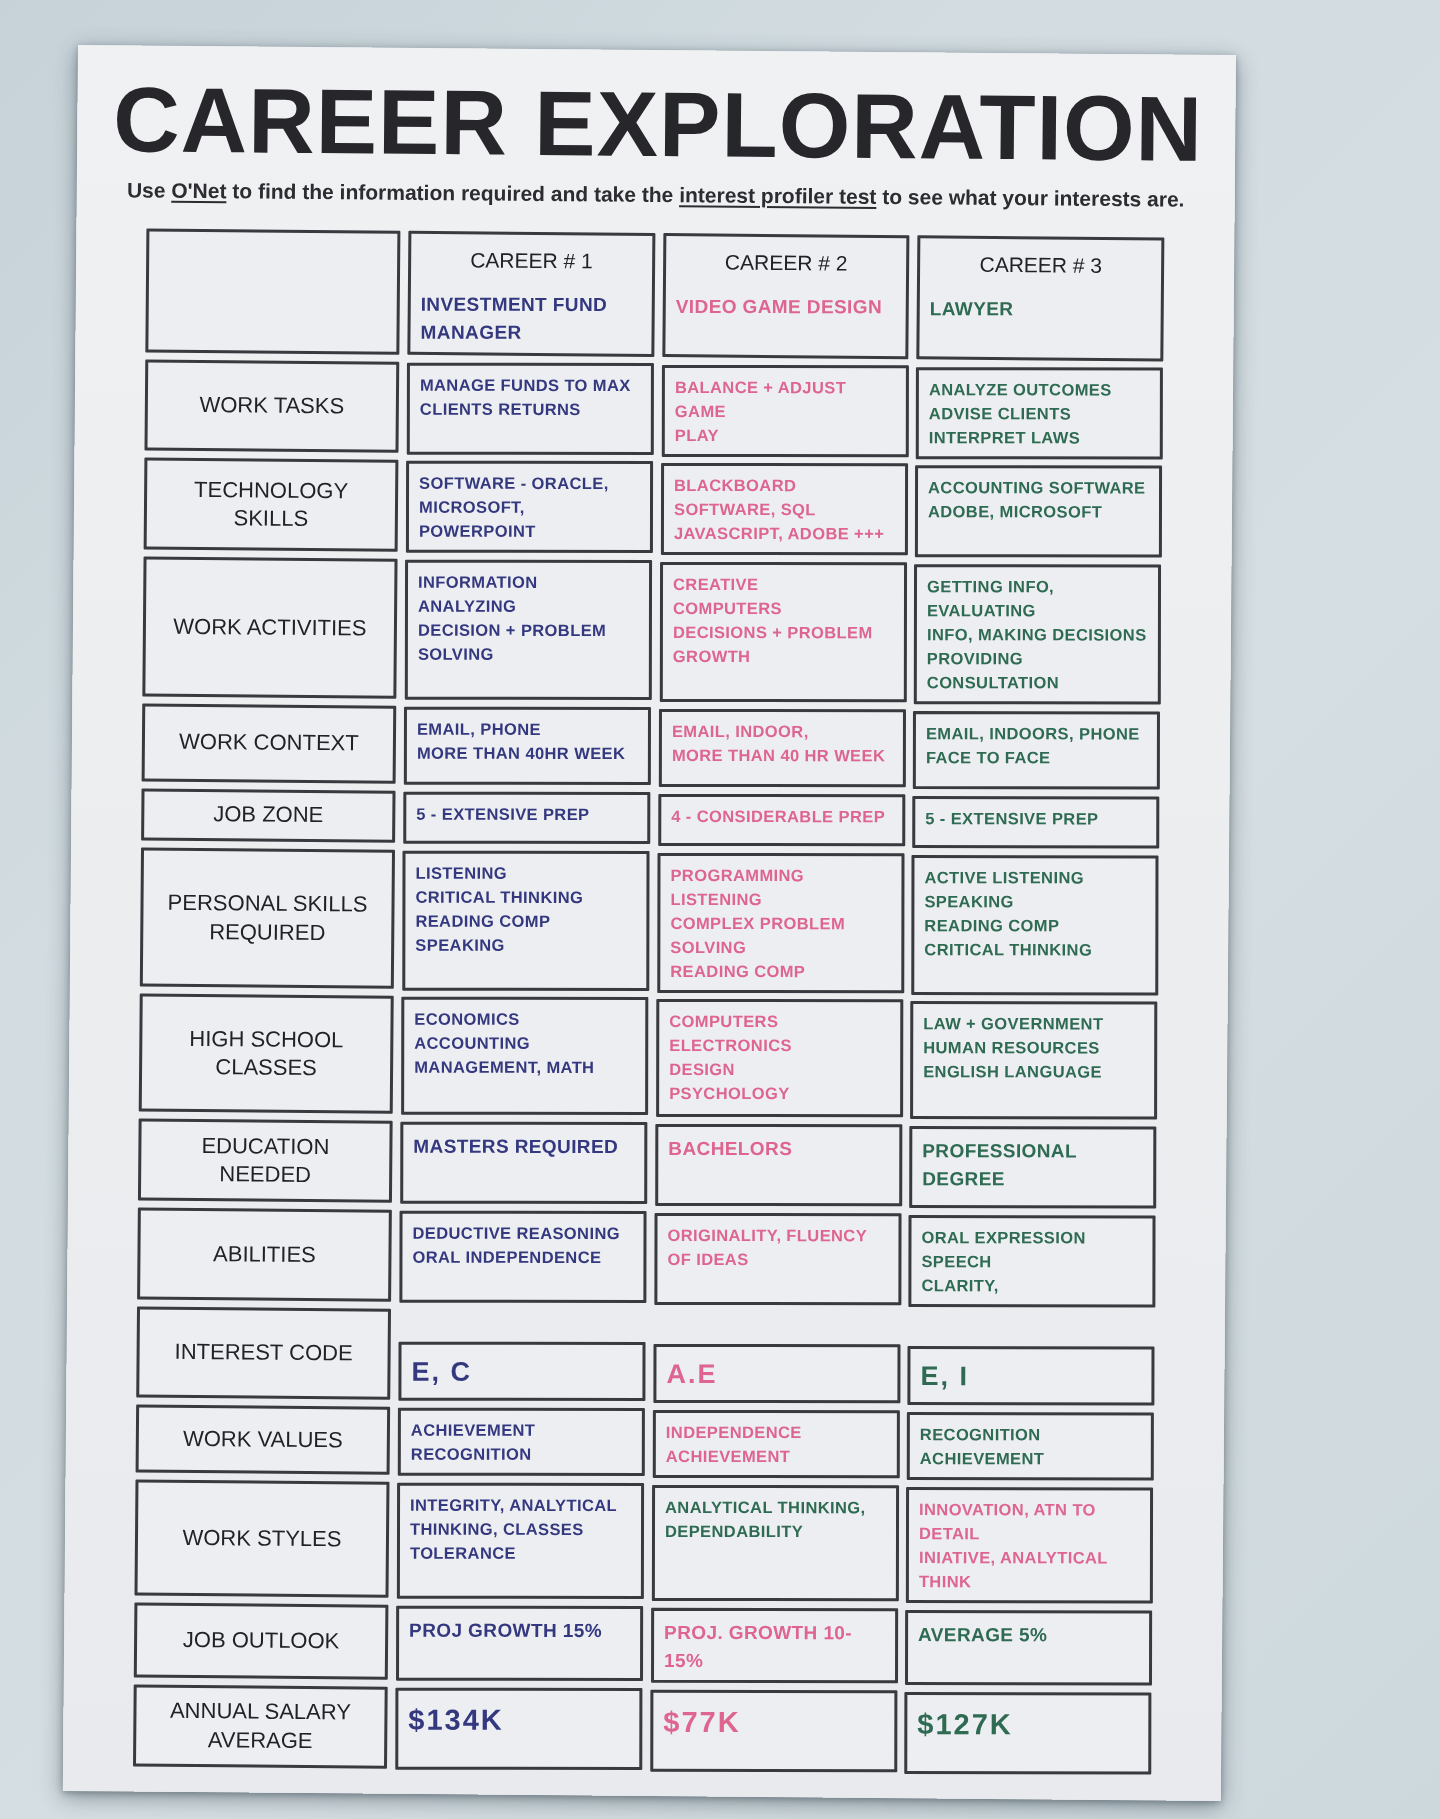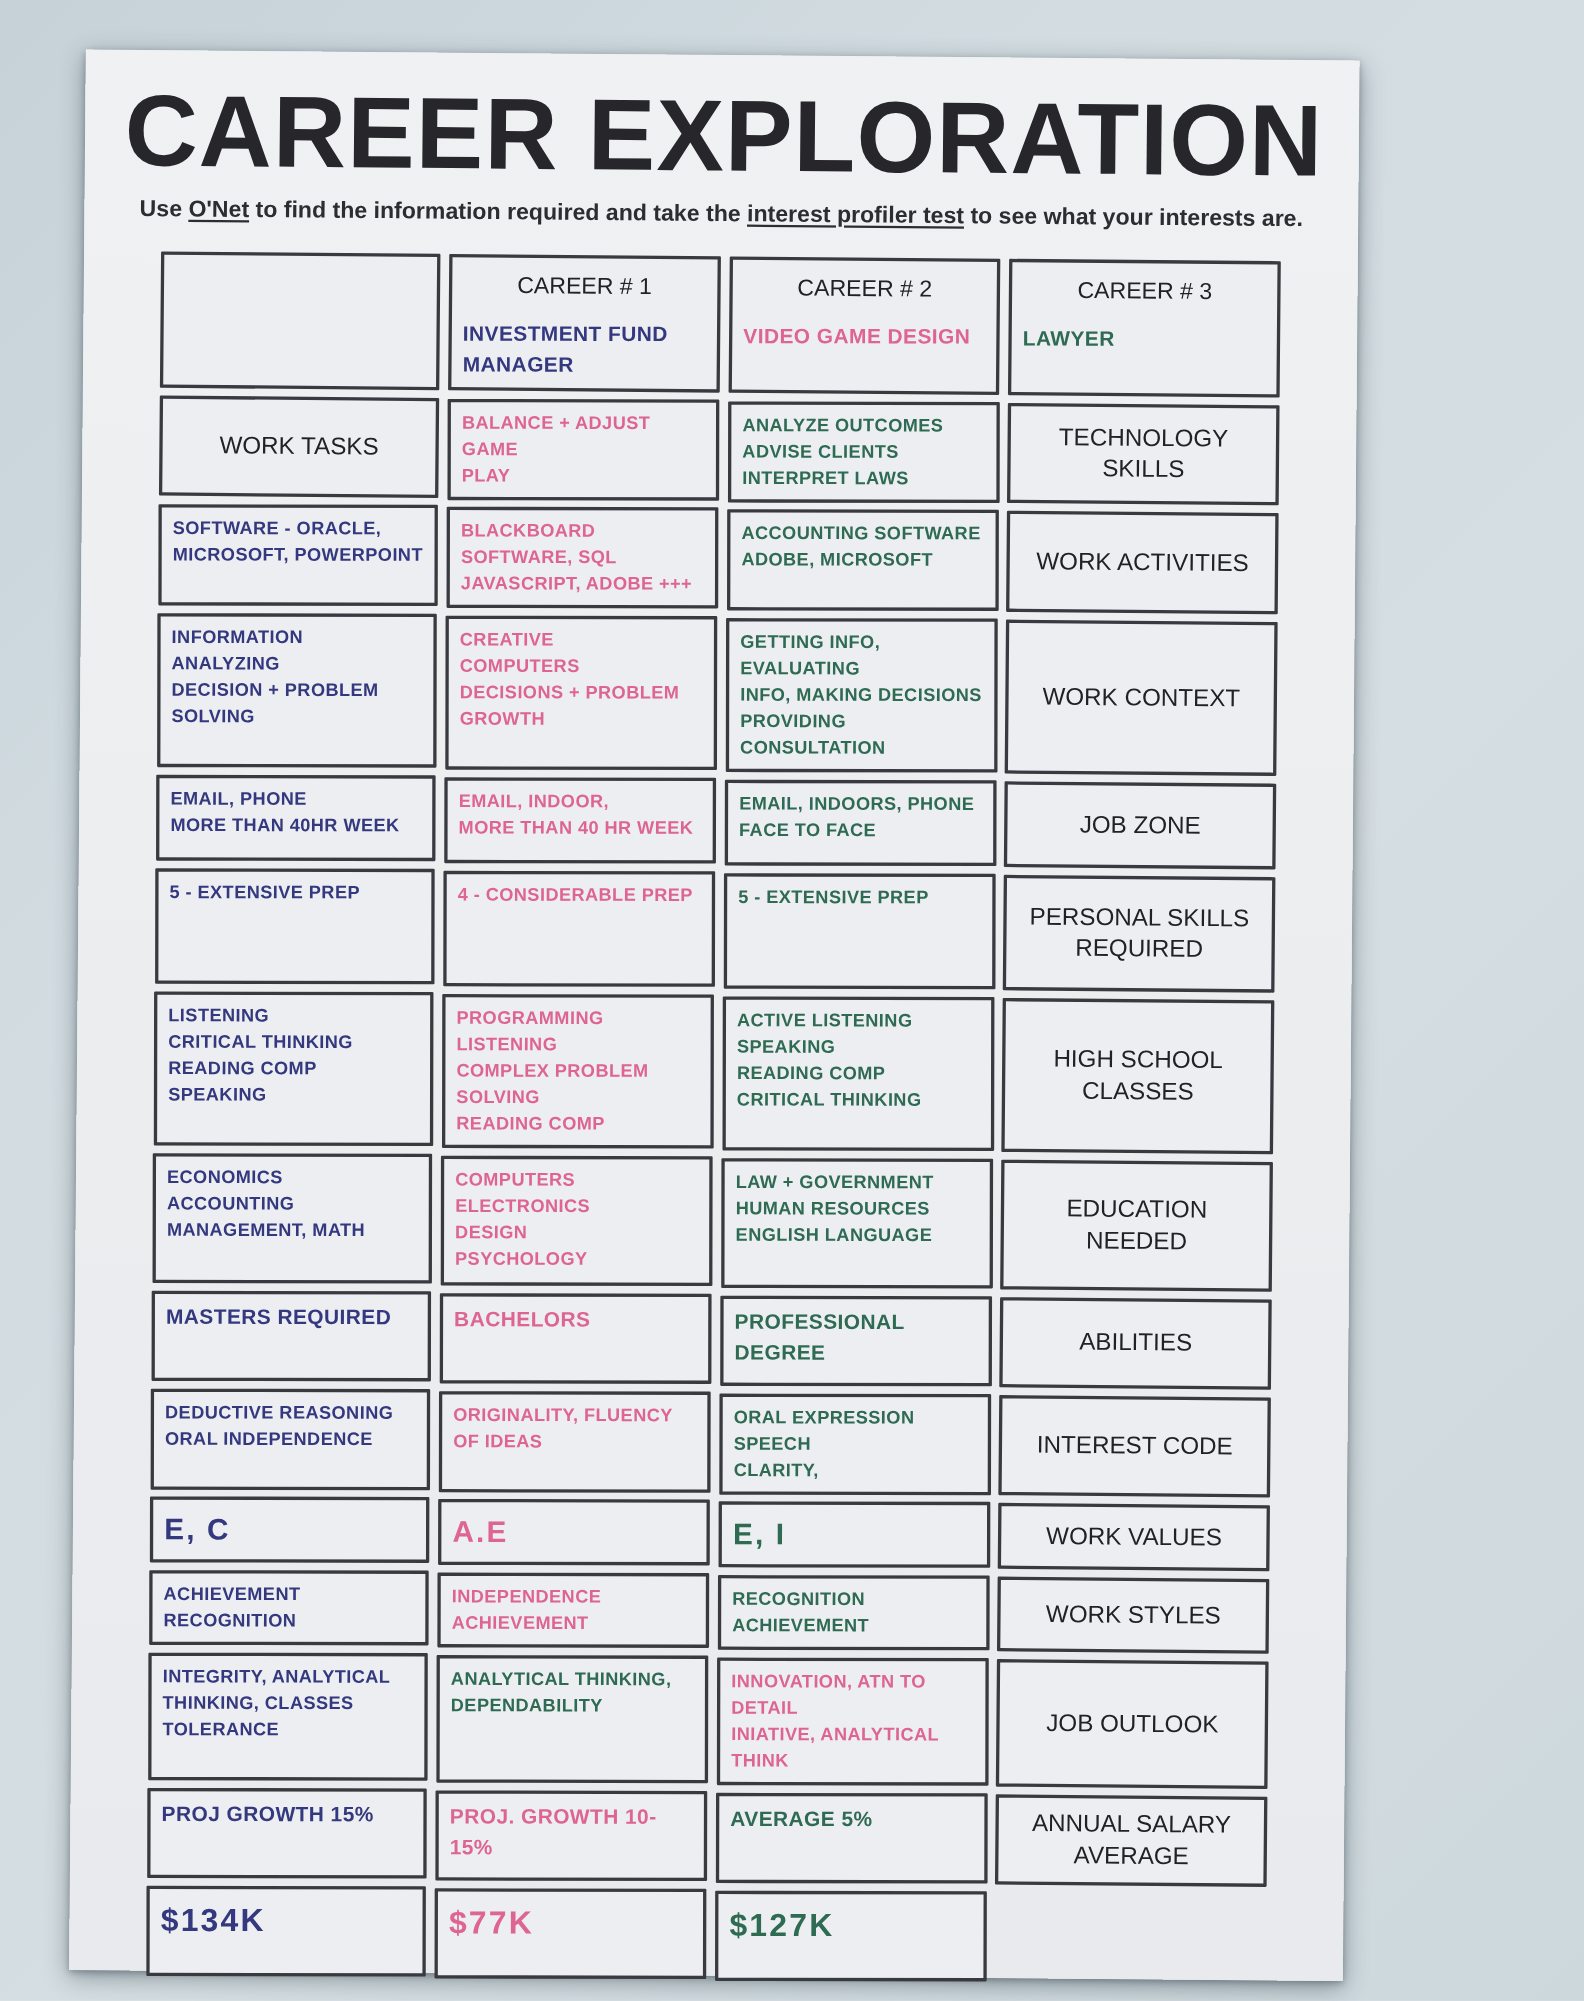--- a/index.html
+++ b/index.html
@@ -41,21 +41,21 @@
   }
   .hw{
     font-family:Liberation Sans, sans-serif;font-weight:700;
     font-size:16.5px;line-height:1.45;letter-spacing:.4px;
     white-space:pre-line;transform:rotate(-.4deg);
   }
   .c1{color:var(--career1_ink,#34387f);}
   .c2{color:var(--career2_ink,#dd6590);}
   .c3{color:var(--career3_ink,#2e6b52);}
   .career-name{margin-top:18px;font-size:19px;}
-  .big{font-size:27px;letter-spacing:2px;}
+  .big{font-size:27px;letter-spacing:2px;margin-top:32px;}
   .salary{font-size:29px;letter-spacing:2px;}
   .entry{padding-top:8px;}
 </style>
 </head>
 <body>
 
 <div class="paper">
 
   <h1 class="title">CAREER EXPLORATION</h1>
 
@@ -74,20 +74,22 @@
     <div class="cell" style="min-height:124px">
       <div class="colhead">CAREER # 2</div>
       <div class="hw c2 career-name">VIDEO GAME DESIGN</div>
     </div>
     <div class="cell" style="min-height:124px">
       <div class="colhead">CAREER # 3</div>
       <div class="hw c3 career-name">LAWYER</div>
     </div>
 
     <div class="cell label" style="min-height:80px">WORK TASKS</div>
+    <div class="cell entry hw c1" style="min-height:80px">MANAGE FUNDS TO MAX
+CLIENTS RETURNS</div>
     <div class="cell entry hw c2" style="min-height:80px">BALANCE + ADJUST GAME
 PLAY</div>
     <div class="cell entry hw c3" style="min-height:80px">ANALYZE OUTCOMES
 ADVISE CLIENTS
 INTERPRET LAWS</div>
 
     <div class="cell label" style="min-height:62px">TECHNOLOGY SKILLS</div>
     <div class="cell entry hw c1" style="min-height:62px">SOFTWARE - ORACLE,
 MICROSOFT, POWERPOINT</div>
     <div class="cell entry hw c2" style="min-height:62px">BLACKBOARD SOFTWARE, SQL

